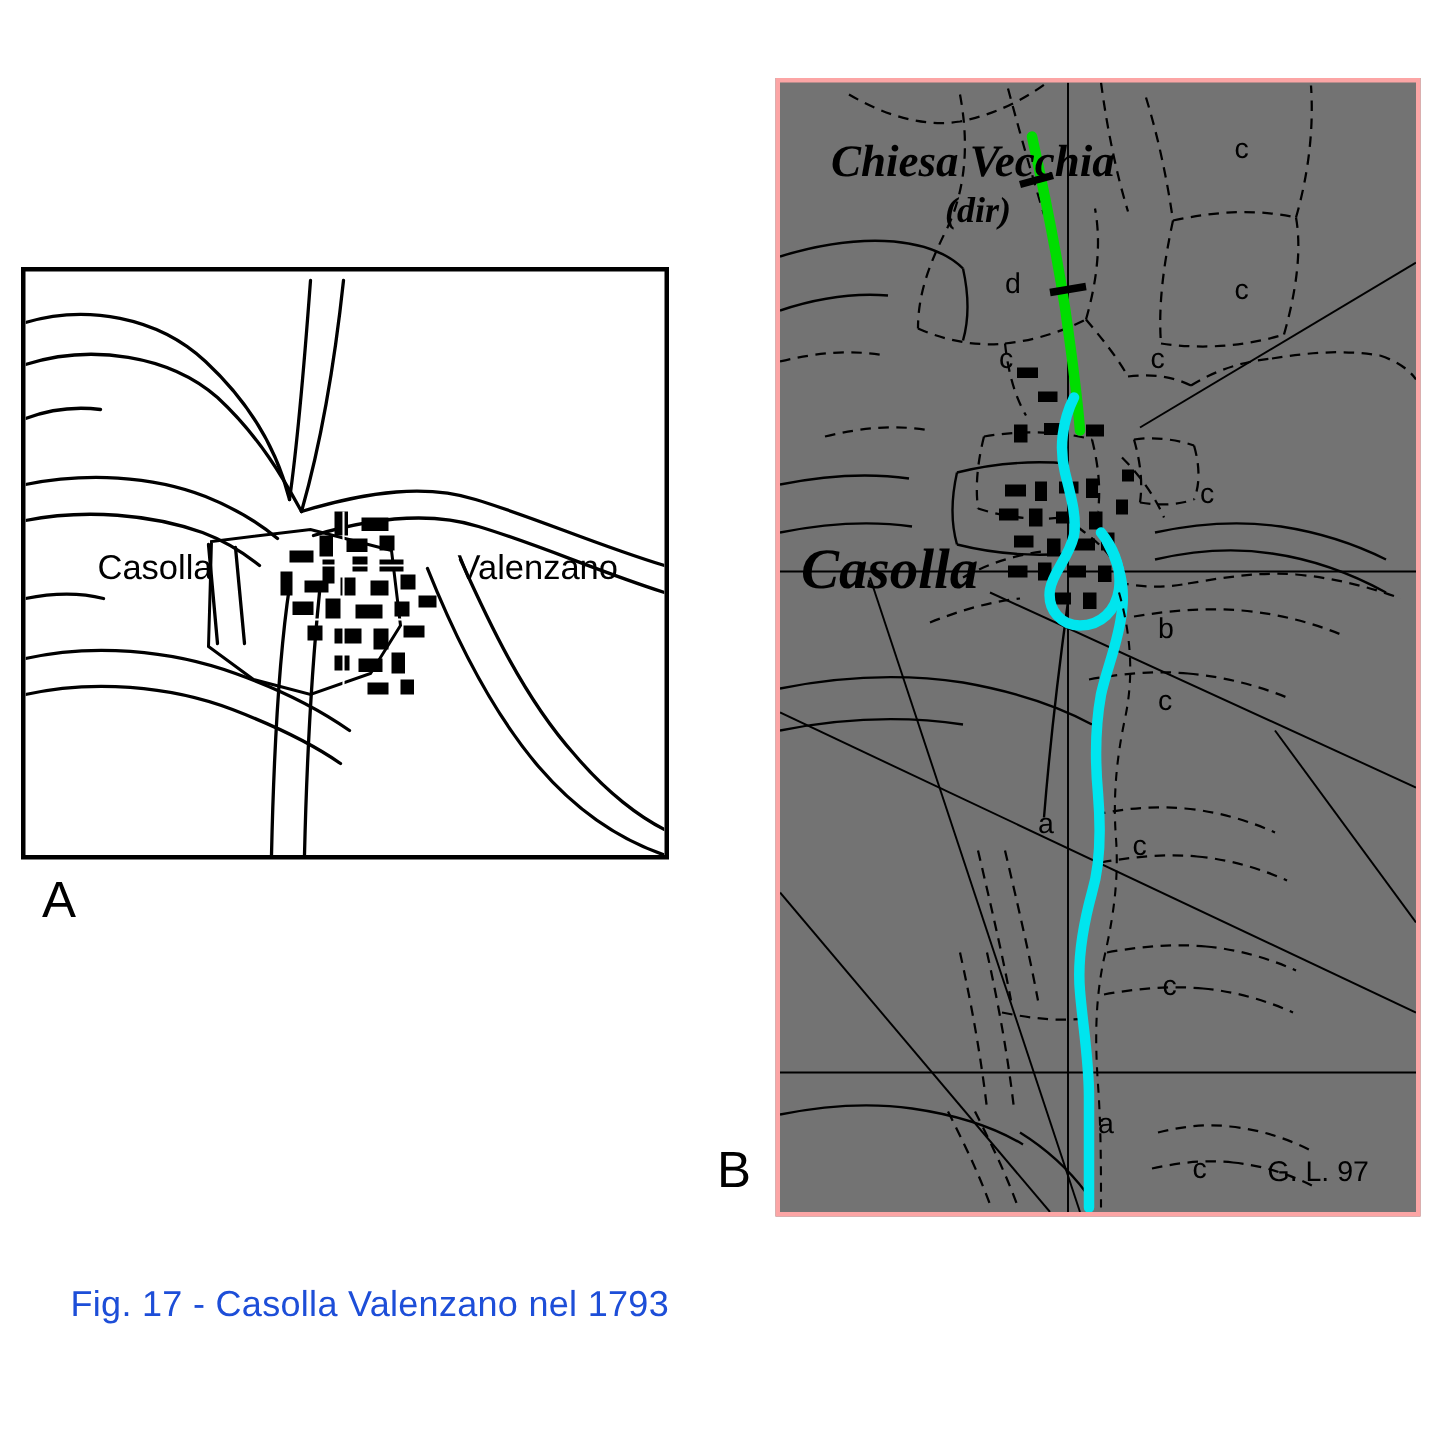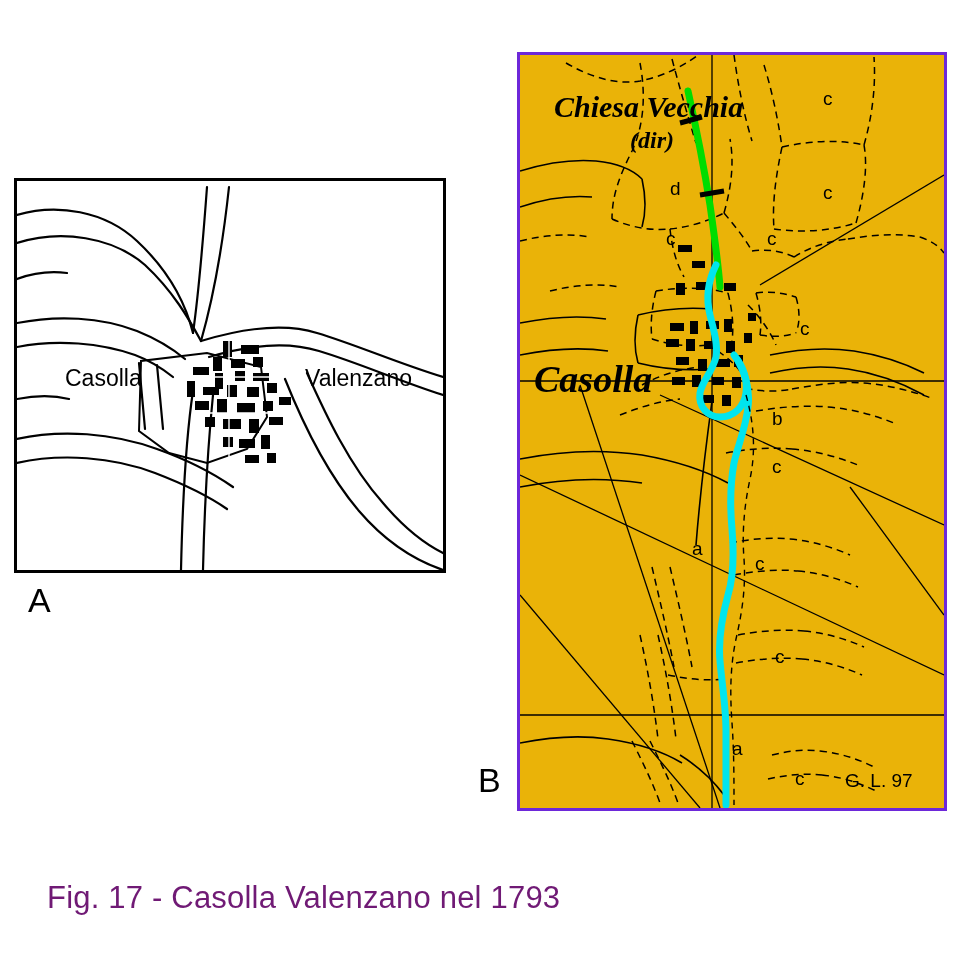--- a/index.html
+++ b/index.html
@@ -54,32 +54,32 @@
     left: 478px;
     top: 763px;
   }
   
   .panel-b {
     position: absolute;
     left: 517px;
     top: 52px;
     width: 430px;
     height: 759px;
-    border: 3px solid #6d28d9;
-    background: #eab308;
+    border: 3px solid #fca5a5;
+    background: #737373;
     box-sizing: border-box;
     overflow: hidden;
   }
   
   .caption {
     position: absolute;
     left: 47px;
-    top: 880px;
-    font-size: 31px;
-    color: #701a75;
+    top: 856px;
+    font-size: 24px;
+    color: #1d4ed8;
     letter-spacing: 0.2px;
     white-space: nowrap;
   }
   .map-text {
     font-family: "Liberation Sans", sans-serif;
     fill: #000;
   }
   .place-name-a {
     font-size: 23px;
   }

